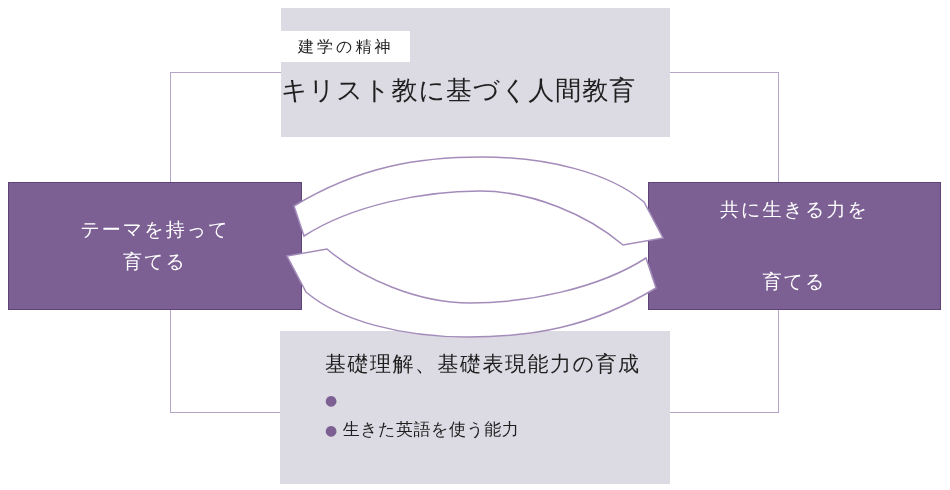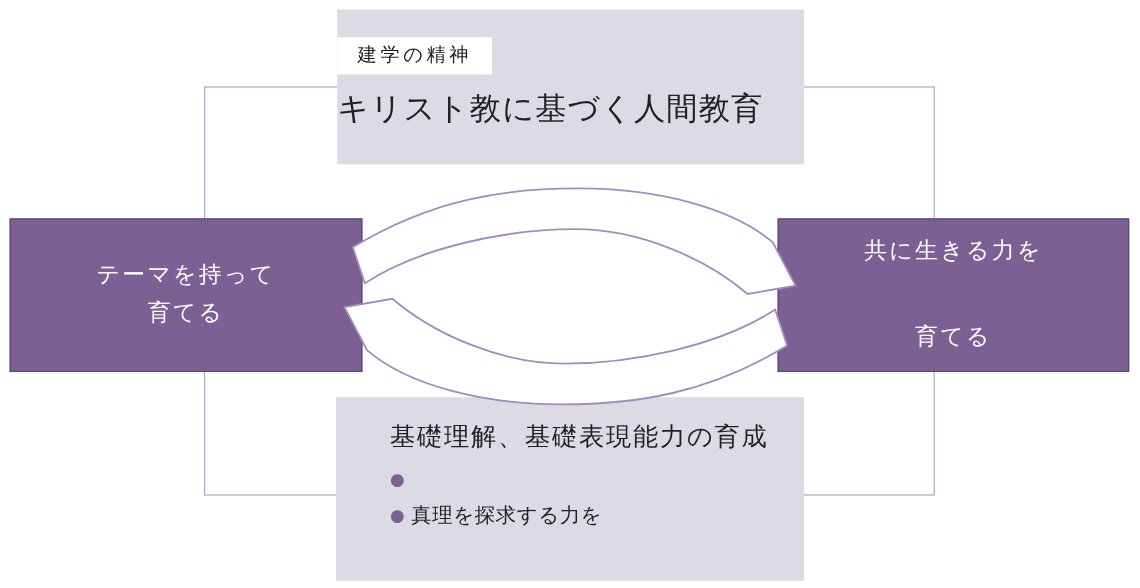--- a/index.html
+++ b/index.html
@@ -138,18 +138,18 @@
   </svg>
 
   <div class="gray-box bottom">
     <div class="serif bottom-title">基礎理解、基礎表現能力の育成</div>
     <div class="bullet-list">
       <div class="bullet-row">
         <span class="bullet">●</span>
       </div>
       <div class="bullet-row">
         <span class="bullet">●</span>
-        <span>真理を探求する力を</span>
+        <span>生きた英語を使う能力</span>
       </div>
     </div>
   </div>
 
 </div>
 
 </body></html>

